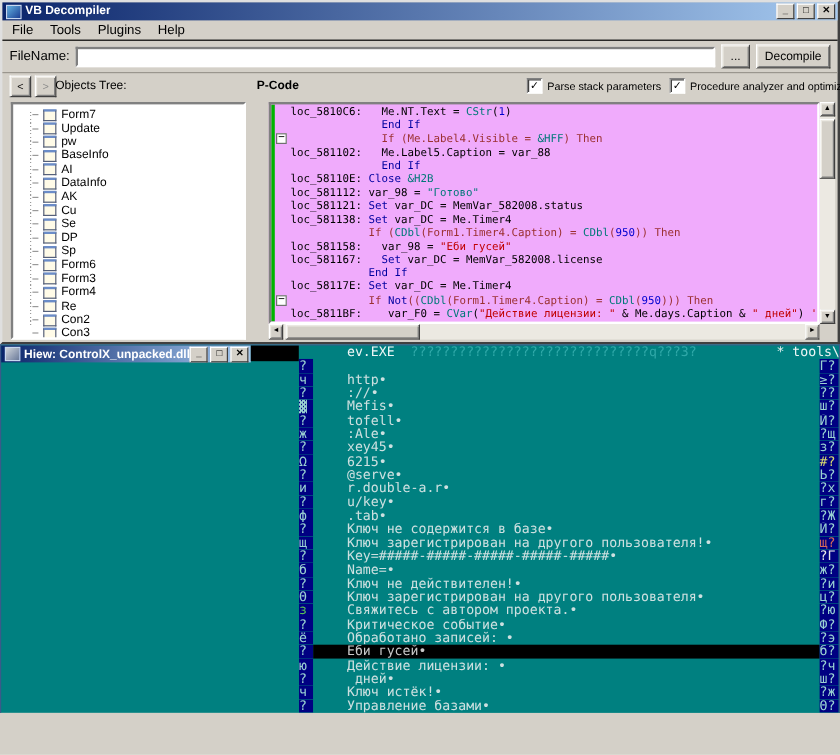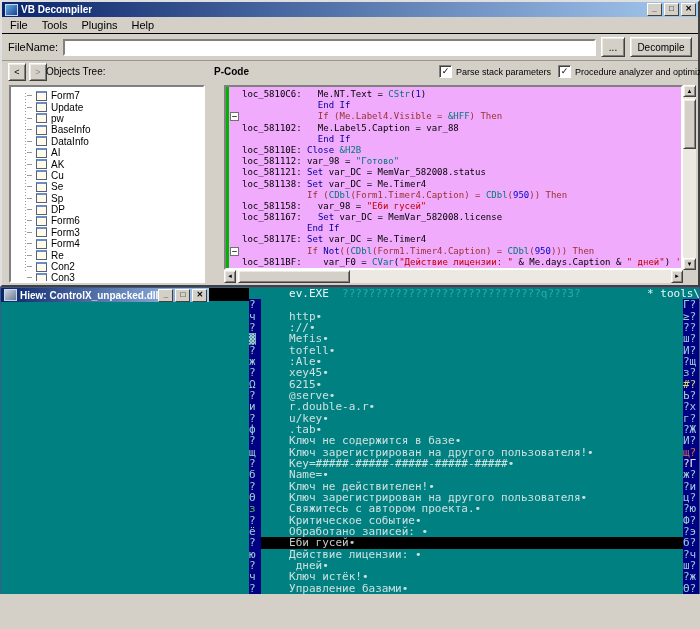--- a/index.html
+++ b/index.html
@@ -165,45 +165,45 @@
           <div class="tree-item">
             <span class="tree-icon"></span>
             <span>pw</span>
           </div>
           <div class="tree-item">
             <span class="tree-icon"></span>
             <span>BaseInfo</span>
           </div>
           <div class="tree-item">
             <span class="tree-icon"></span>
+            <span>AI</span>
+          </div>
+          <div class="tree-item">
+            <span class="tree-icon"></span>
             <span>DataInfo</span>
           </div>
           <div class="tree-item">
             <span class="tree-icon"></span>
-            <span>AI</span>
-          </div>
-          <div class="tree-item">
-            <span class="tree-icon"></span>
             <span>AK</span>
           </div>
           <div class="tree-item">
             <span class="tree-icon"></span>
             <span>Cu</span>
           </div>
           <div class="tree-item">
             <span class="tree-icon"></span>
             <span>Se</span>
           </div>
           <div class="tree-item">
             <span class="tree-icon"></span>
+            <span>DP</span>
+          </div>
+          <div class="tree-item">
+            <span class="tree-icon"></span>
             <span>Sp</span>
-          </div>
-          <div class="tree-item">
-            <span class="tree-icon"></span>
-            <span>DP</span>
           </div>
           <div class="tree-item">
             <span class="tree-icon"></span>
             <span>Form6</span>
           </div>
           <div class="tree-item">
             <span class="tree-icon"></span>
             <span>Form3</span>
           </div>
           <div class="tree-item">

